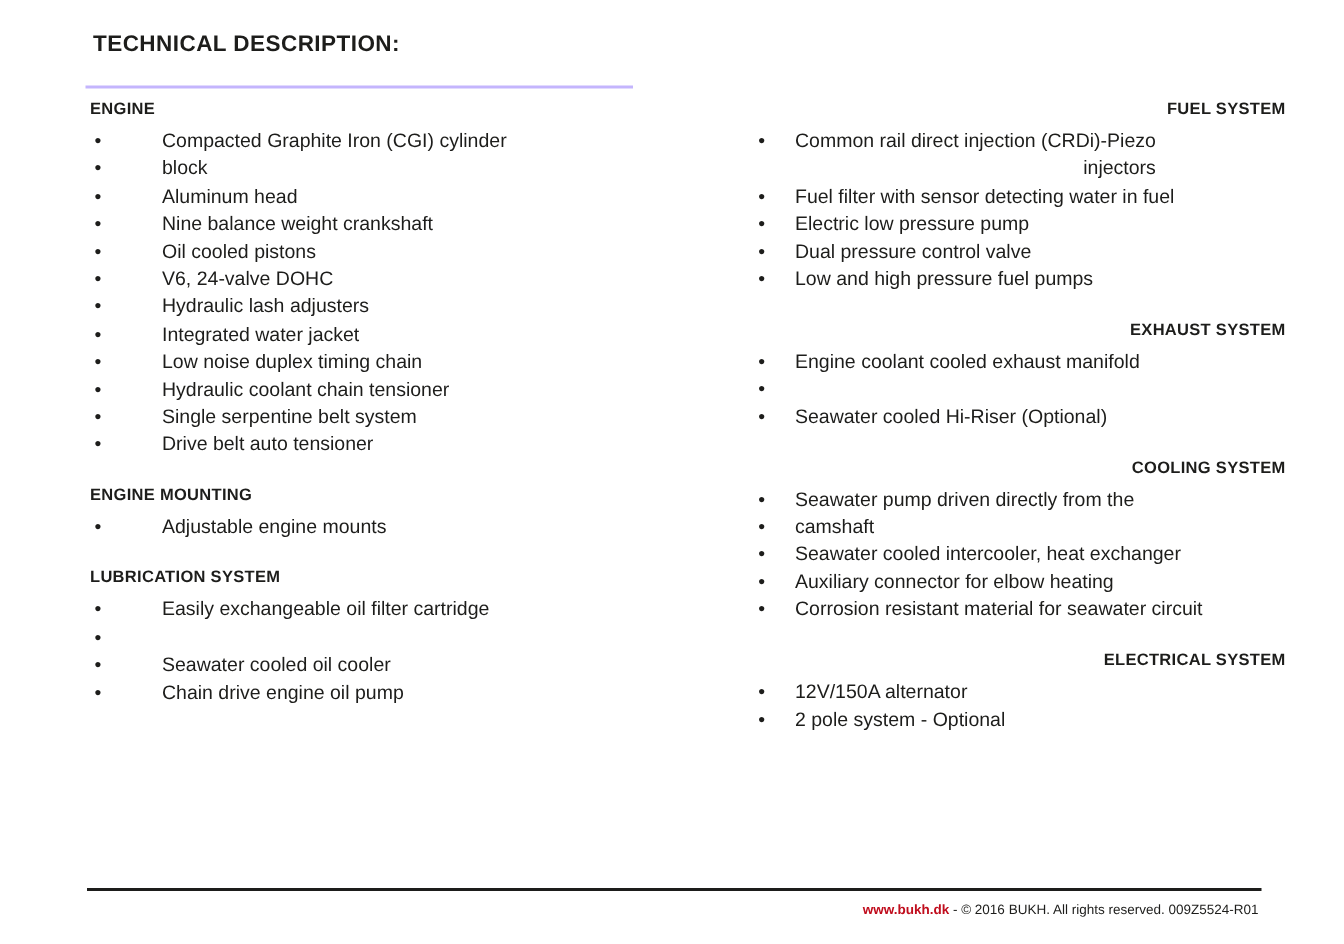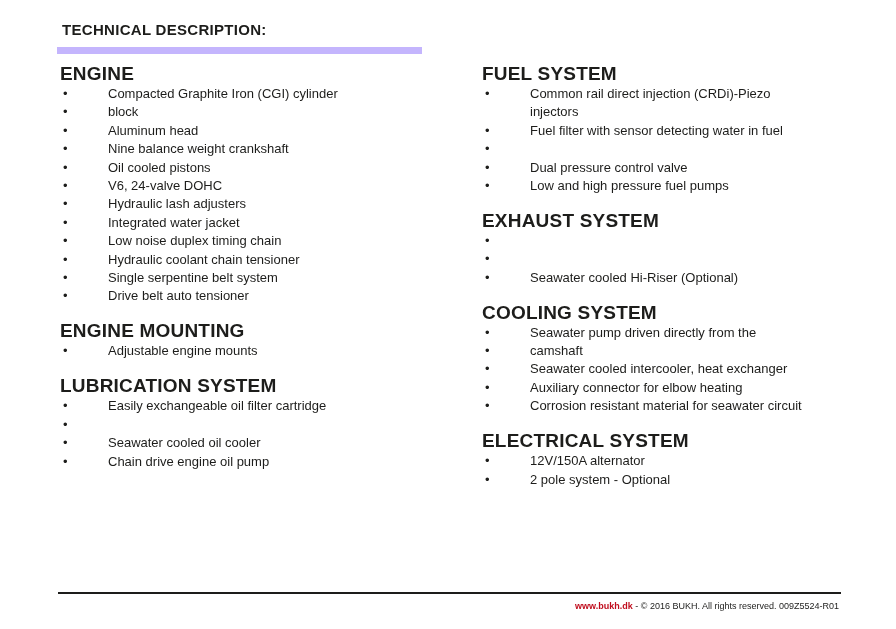--- a/index.html
+++ b/index.html
@@ -13,37 +13,37 @@
     position: relative;
     font-family: "Liberation Sans", sans-serif;
     color: #1d1d1b;
     overflow: hidden;
   }
   .page-title {
     position: absolute;
     left: 57px;
     top: 21px;
     width: 360px;
-    border-bottom: 7px solid #c4b5fd;
-    padding: 0 0 8px 5px;
+    border-bottom: 2px solid #c4b5fd;
+    padding: 0 0 18px 5px;
     font-size: 15px;
     font-weight: bold;
     letter-spacing: 0.3px;
     line-height: 18px;
   }
   .column {
     position: absolute;
     top: 64px;
   }
   .column.left  { left: 60px;  width: 368px; }
-  .column.right { left: 482px; width: 375px; }
+  .column.right { left: 482px; width: 375px; text-align: right; }
   .section + .section { margin-top: 15.5px; }
   .section-heading {
     margin: 0 0 2px 0;
-    font-size: 19px;
+    font-size: 11px;
     font-weight: bold;
     letter-spacing: 0.2px;
     line-height: 19px;
   }
   ul.bullet-list {
     list-style: none;
     margin: 0;
     padding: 0;
   }
   ul.bullet-list li {
@@ -183,36 +183,38 @@
           <span class="bullet-marker">•</span>
           <span class="li-text">Common rail direct injection (CRDi)-Piezo
 injectors</span>
         </li>
         <li>
           <span class="bullet-marker">•</span>
           <span class="li-text">Fuel filter with sensor detecting water in fuel</span>
         </li>
         <li>
           <span class="bullet-marker">•</span>
+          <span class="li-text">Electric low pressure pump</span>
         </li>
         <li>
           <span class="bullet-marker">•</span>
           <span class="li-text">Dual pressure control valve</span>
         </li>
         <li>
           <span class="bullet-marker">•</span>
           <span class="li-text">Low and high pressure fuel pumps</span>
         </li>
       </ul>
     </div>
     <div class="section">
       <h2 class="section-heading">EXHAUST SYSTEM</h2>
       <ul class="bullet-list">
         <li>
           <span class="bullet-marker">•</span>
+          <span class="li-text">Engine coolant cooled exhaust manifold</span>
         </li>
         <li>
           <span class="bullet-marker">•</span>
         </li>
         <li>
           <span class="bullet-marker">•</span>
           <span class="li-text">Seawater cooled Hi-Riser (Optional)</span>
         </li>
       </ul>
     </div>

